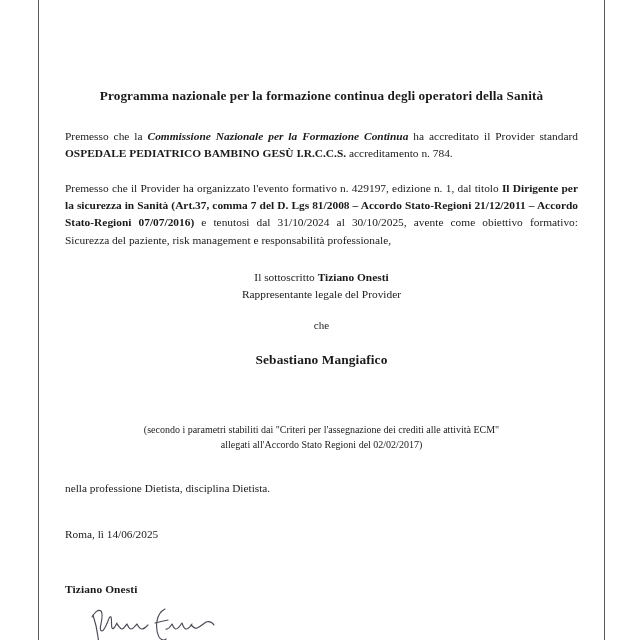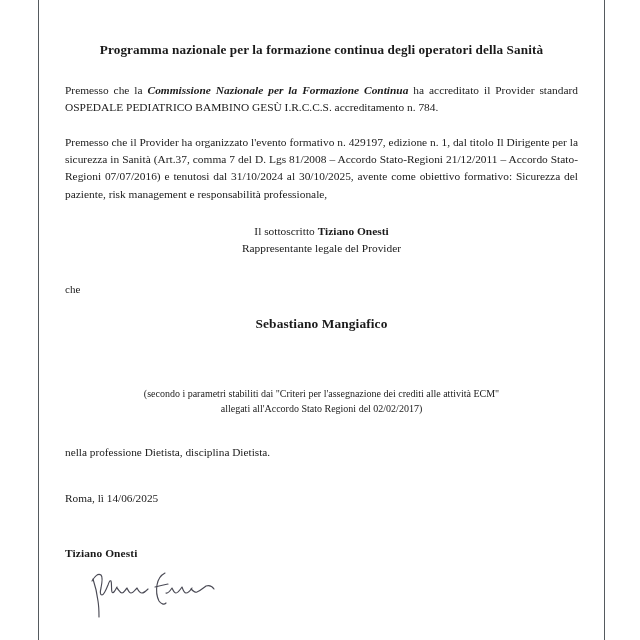--- a/index.html
+++ b/index.html
@@ -38,36 +38,36 @@
     left: 39px;
     right: 36px;
     top: 0;
     bottom: 0;
     padding: 0 26px;
     box-sizing: border-box;
   }
 
   .doc-title {
     margin: 0;
-    padding-top: 41px;
+    padding-top: 87px;
     font-size: 13.2px;
     font-weight: bold;
     text-align: center;
     letter-spacing: 0.1px;
     line-height: 1.3;
   }
 
   p.para {
     margin: 0;
     font-size: 11.4px;
     line-height: 1.52;
     text-align: justify;
     text-justify: inter-word;
   }
-  .para b { font-weight: normal; }
+  .para b { font-weight: bold; }
   .para i { font-style: italic; font-weight: bold; }
 
   .gap-1 { height: 24px; }
   .gap-2 { height: 17px; }
   .gap-3 { height: 20px; }
   .gap-4 { height: 14px; }
   .gap-5 { height: 18px; }
   .gap-6 { height: 19px; }
   .gap-7 { height: 16px; }
   .gap-8 { height: 19px; }
@@ -83,24 +83,24 @@
   .centered b { font-weight: bold; }
 
   .attesta {
     text-align: center;
     font-size: 21.5px;
     font-weight: bold;
     letter-spacing: 0.6px;
     line-height: 1.1;
   }
   .che {
-    text-align: left;
+    text-align: center;
     font-size: 11px;
     line-height: 1.4;
-    margin-top: 12px;
+    margin-top: 2px;
   }
 
   .recipient-name {
     text-align: center;
     font-size: 13.4px;
     font-weight: bold;
     letter-spacing: 0.1px;
   }
 
   .cf-line {

